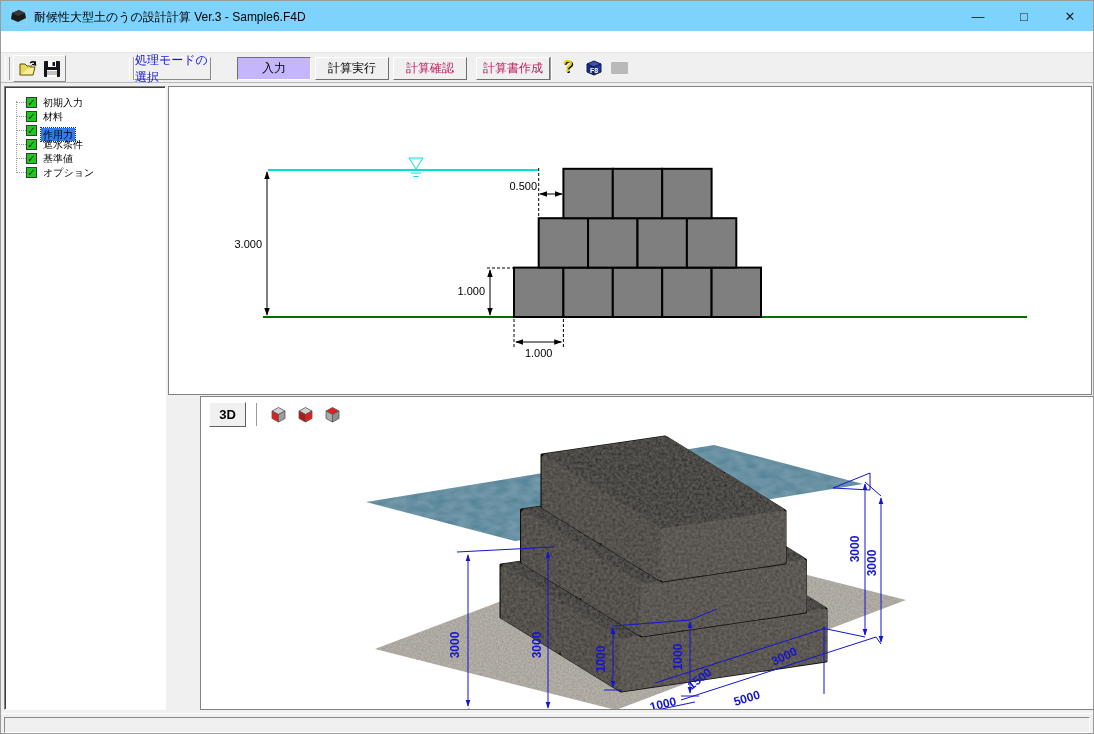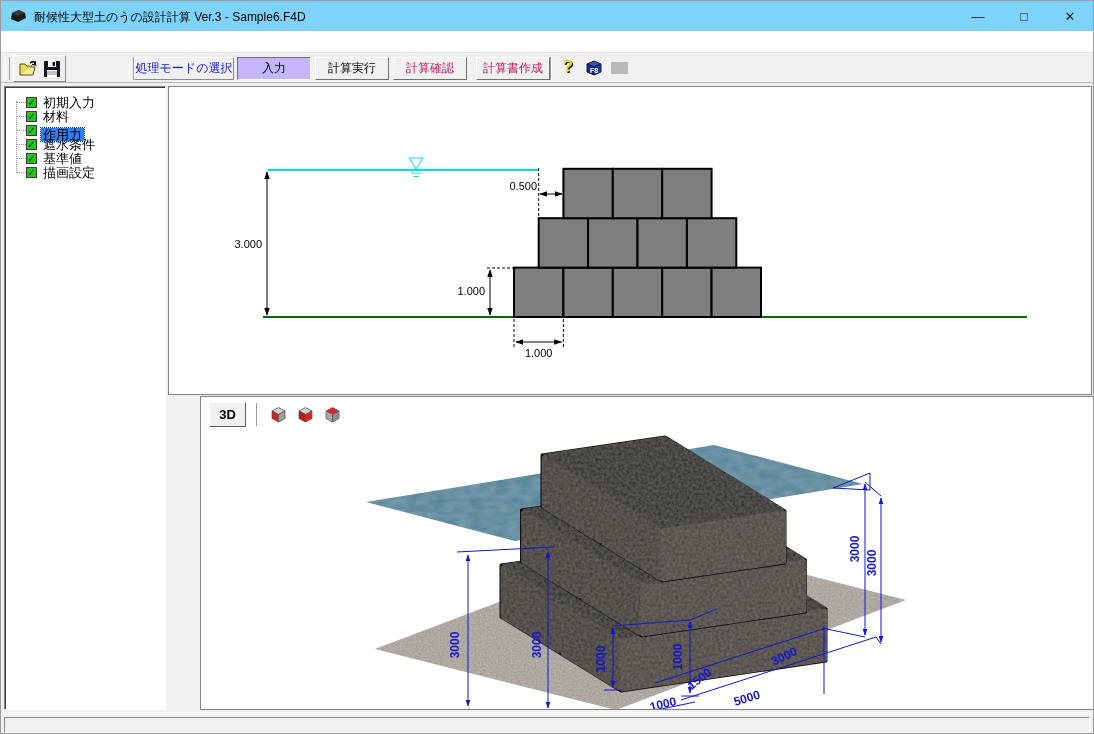--- a/index.html
+++ b/index.html
@@ -16,35 +16,35 @@
   
   .menubar{position:absolute;left:0;top:30px;width:100%;height:21px;background:#ffffff;display:flex;align-items:center;}
   .menu-item{padding:0 9px;font-size:12px;color:#000;height:21px;line-height:21px;}
 
   
   .toolbar{position:absolute;left:0;top:51px;width:100%;height:31px;background:#f0f0f0;border-top:1px solid #e3e3e3;border-bottom:1px solid #b9b9b9;}
   .grip{position:absolute;top:4px;height:23px;width:5px;border-left:1px solid #fff;border-right:1px solid #9a9a9a;}
   .grip2{position:absolute;top:4px;height:23px;width:2px;border-left:1px solid #9a9a9a;border-right:1px solid #fff;}
   .icon-group{position:absolute;left:12px;top:2px;width:53px;height:27px;border-top:1px solid #fff;border-left:1px solid #fff;border-right:1px solid #8a8a8a;border-bottom:1px solid #8a8a8a;background:#f0f0f0;display:flex;align-items:center;gap:3px;padding-left:3px;}
   .tb-icon{width:21px;height:21px;display:flex;align-items:center;justify-content:center;}
-  .mode-box{position:absolute;left:133px;top:4px;width:100px;height:23px;border-top:1px solid #fff;border-left:1px solid #fff;border-right:1px solid #8a8a8a;border-bottom:1px solid #8a8a8a;display:flex;align-items:center;justify-content:center;font-size:12px;}
+  .mode-box{position:absolute;left:133px;top:4px;width:77px;height:23px;border-top:1px solid #fff;border-left:1px solid #fff;border-right:1px solid #8a8a8a;border-bottom:1px solid #8a8a8a;display:flex;align-items:center;justify-content:center;font-size:12px;}
   .mode-btn{position:absolute;top:4px;width:74px;height:23px;font-size:12px;display:flex;align-items:center;justify-content:center;background:#f0f0f0;border-top:1px solid #ffffff;border-left:1px solid #ffffff;border-right:1px solid #6f6f6f;border-bottom:1px solid #6f6f6f;}
   .mode-btn.active{background:#c4b5fd;border-top:1px solid #6f6f6f;border-left:1px solid #6f6f6f;border-right:1px solid #ffffff;border-bottom:1px solid #ffffff;font-family:Liberation Serif, serif;}
   .mode-btn.disabled{color:#be185d;}
   .help-icons{position:absolute;left:556px;top:4px;display:flex;gap:5px;align-items:center;}
 
   
   .workspace{position:absolute;left:0;top:82px;width:100%;height:630px;background:#f0f0f0;}
   .sidebar{position:absolute;left:3px;top:3px;width:162px;height:624px;background:#ffffff;border:1px solid #828282;border-right-color:#fff;border-bottom-color:#fff;box-shadow:inset 1px 1px 0 #404040;}
   .tree{position:absolute;left:10px;top:8px;}
   .treeline{position:absolute;left:11px;top:14px;height:72px;border-left:1px dotted #9a9a9a;}
   .tree-row{display:flex;align-items:center;height:14px;}
   .tree-stub{width:9px;border-top:1px dotted #9a9a9a;margin-left:2px;}
   .cbx{width:11px;height:11px;background:#1ec81e;border:1px solid #3a3a3a;font-size:10px;line-height:9px;text-align:center;color:#062e06;font-weight:bold;margin-right:4px;}
-  .tree-label{font-size:13px;color:#000;padding:0 2px;line-height:13px;white-space:nowrap;}
+  .tree-label{font-size:10px;color:#000;padding:0 2px;line-height:13px;white-space:nowrap;}
   .tree-label.selected{background:#2e7cf0;outline:1px dotted #003090;margin-top:8px;}
 
   .panel2d{position:absolute;left:167px;top:3px;width:924px;height:309px;background:#ffffff;border:1px solid #828282;}
   .panel3d{position:absolute;left:167px;top:313px;width:924px;height:314px;background:#ffffff;border:1px solid #828282;margin-left:32px;}
   .p3header{position:absolute;left:8px;top:5px;display:flex;align-items:center;gap:6px;z-index:5;}
   .btn3d{width:37px;height:25px;background:#f0f0f0;border-top:1px solid #fff;border-left:1px solid #fff;border-right:1px solid #5f5f5f;border-bottom:1px solid #5f5f5f;font-size:13px;font-weight:bold;display:flex;align-items:center;justify-content:center;}
   .vsep{width:2px;height:23px;border-left:1px solid #9a9a9a;border-right:1px solid #fff;margin:0 4px;}
   .cube-ico{width:21px;height:21px;}
   svg.scene{position:absolute;left:0;top:0;}
 
@@ -152,21 +152,21 @@
           <span class="tree-label">遮水条件</span>
         </div>
         <div class="tree-row">
           <span class="tree-stub"></span>
           <span class="cbx">✓</span>
           <span class="tree-label">基準値</span>
         </div>
         <div class="tree-row">
           <span class="tree-stub"></span>
           <span class="cbx">✓</span>
-          <span class="tree-label">描画設定</span>
+          <span class="tree-label">オプション</span>
         </div>
       </div>
     </div>
 
     <div class="panel2d">
       <svg id="svg2d" class="scene" width="922" height="307" viewBox="168 86 922 307">
         <defs>
           <marker id="arrk" viewBox="0 0 10 10" refX="9" refY="5" markerWidth="8" markerHeight="8" orient="auto-start-reverse">
             <path d="M0,1.5 L10,5 L0,8.5 Z" fill="#000"></path>
           </marker>

